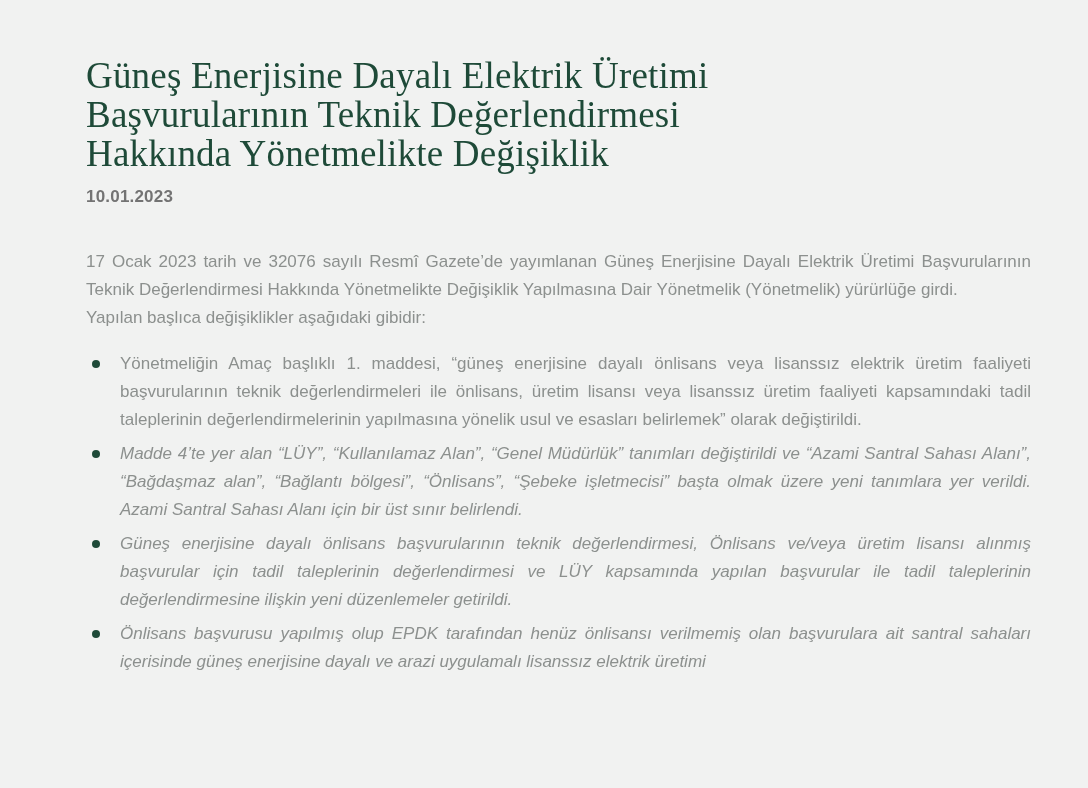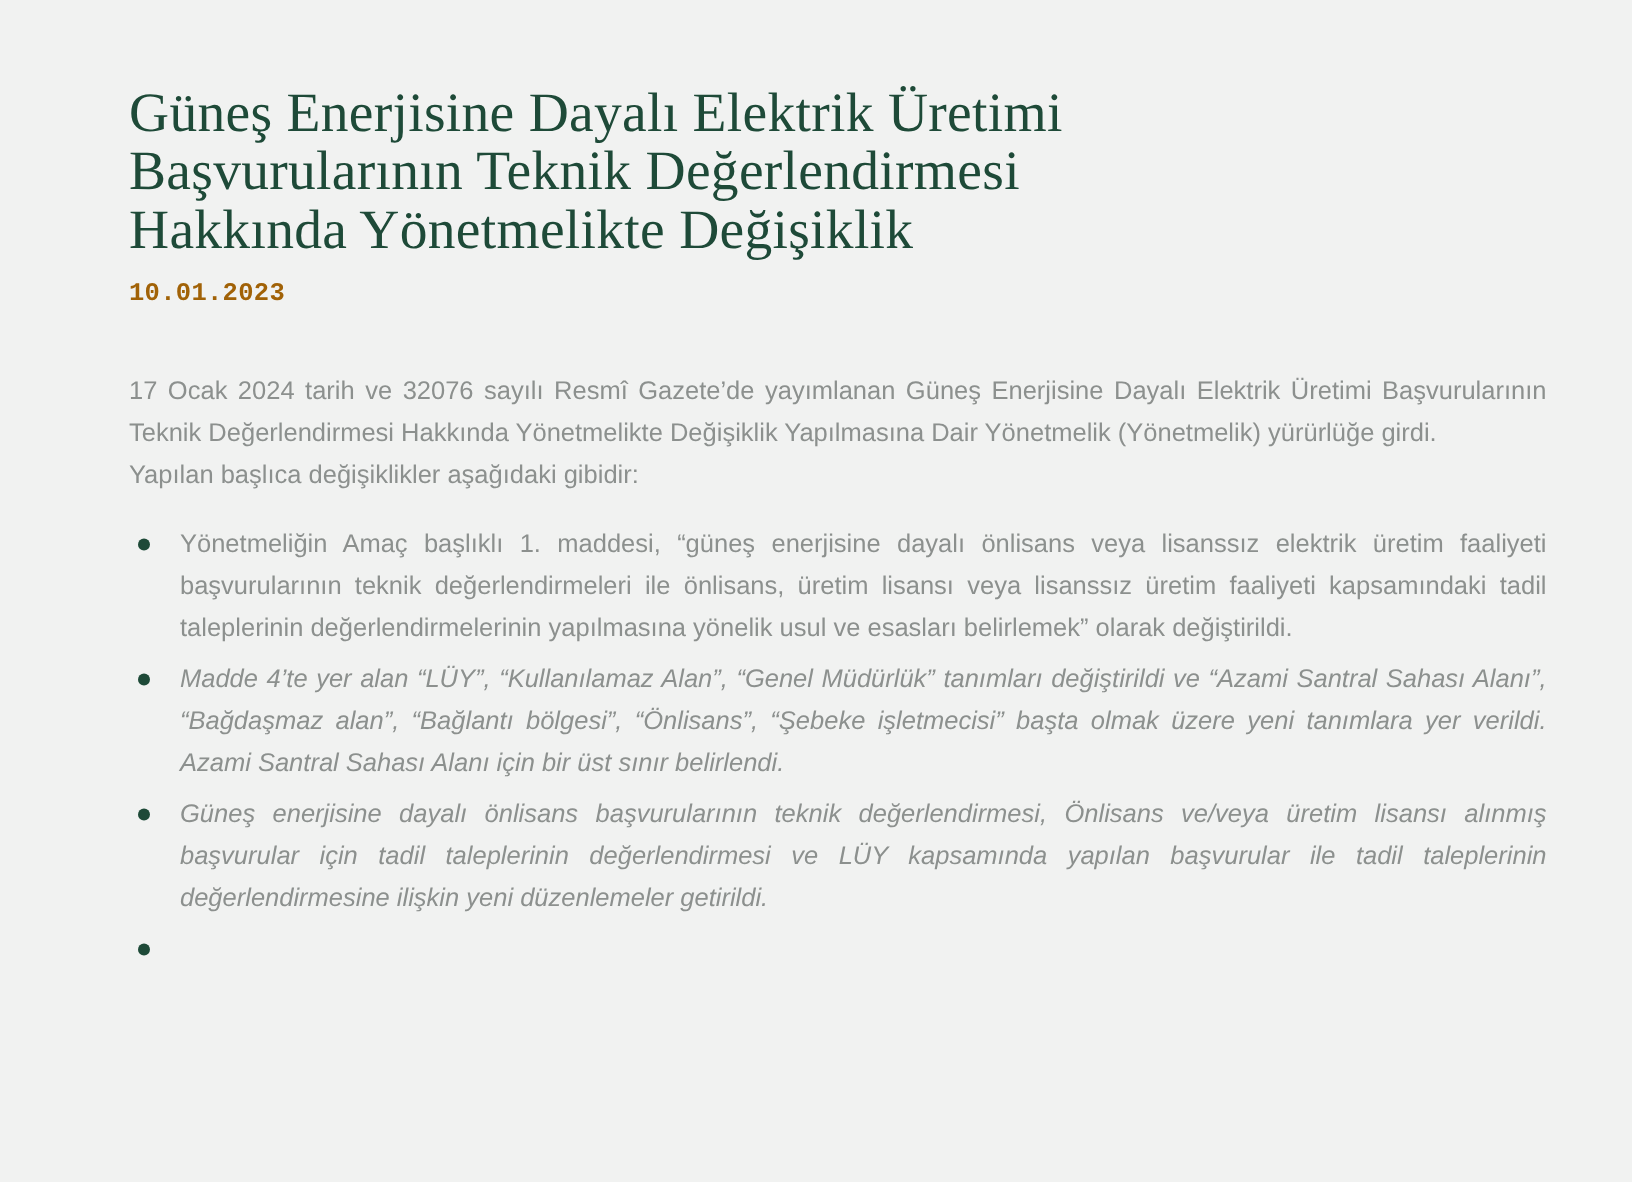--- a/index.html
+++ b/index.html
@@ -27,22 +27,21 @@
     line-height: 39px;
     letter-spacing: 0.2px;
     color: #1e4a38;
     white-space: pre-line;
   }
   .article-date {
     margin-top: 14px;
     font-size: 17px;
     font-weight: 700;
     letter-spacing: 0.2px;
-    color: #a16207;
-    font-family: Liberation Mono, monospace;
+    color: #737373;
   }
   .body-text {
     font-size: 17px;
     line-height: 28px;
     color: #8c908e;
     text-align: justify;
   }
   .intro {
     margin: 41px 0 0 0;
   }
@@ -75,34 +74,35 @@
 </head>
 <body>
 
 <main class="page">
   <h1 class="article-title">Güneş Enerjisine Dayalı Elektrik Üretimi
 Başvurularının Teknik Değerlendirmesi
 Hakkında Yönetmelikte Değişiklik</h1>
 
   <div class="article-date">10.01.2023</div>
 
-  <p class="body-text intro">17 Ocak 2024 tarih ve 32076 sayılı Resmî Gazete’de yayımlanan Güneş Enerjisine Dayalı Elektrik Üretimi Başvurularının Teknik Değerlendirmesi Hakkında Yönetmelikte Değişiklik Yapılmasına Dair Yönetmelik (Yönetmelik) yürürlüğe girdi.</p>
+  <p class="body-text intro">17 Ocak 2023 tarih ve 32076 sayılı Resmî Gazete’de yayımlanan Güneş Enerjisine Dayalı Elektrik Üretimi Başvurularının Teknik Değerlendirmesi Hakkında Yönetmelikte Değişiklik Yapılmasına Dair Yönetmelik (Yönetmelik) yürürlüğe girdi.</p>
 
   <p class="body-text list-intro">Yapılan başlıca değişiklikler aşağıdaki gibidir:</p>
 
   <ul class="changes-list">
     <li class="body-text">
       <span class="bullet-dot"></span>
       <span>Yönetmeliğin Amaç başlıklı 1. maddesi, “güneş enerjisine dayalı önlisans veya lisanssız elektrik üretim faaliyeti başvurularının teknik değerlendirmeleri ile önlisans, üretim lisansı veya lisanssız üretim faaliyeti kapsamındaki tadil taleplerinin değerlendirmelerinin yapılmasına yönelik usul ve esasları belirlemek” olarak değiştirildi.</span>
     </li>
     <li class="body-text">
       <span class="bullet-dot"></span>
       <span>Madde 4’te yer alan “LÜY”, “Kullanılamaz Alan”, “Genel Müdürlük” tanımları değiştirildi ve “Azami Santral Sahası Alanı”, “Bağdaşmaz alan”, “Bağlantı bölgesi”, “Önlisans”, “Şebeke işletmecisi” başta olmak üzere yeni tanımlara yer verildi. Azami Santral Sahası Alanı için bir üst sınır belirlendi.</span>
     </li>
     <li class="body-text">
       <span class="bullet-dot"></span>
       <span>Güneş enerjisine dayalı önlisans başvurularının teknik değerlendirmesi, Önlisans ve/veya üretim lisansı alınmış başvurular için tadil taleplerinin değerlendirmesi ve LÜY kapsamında yapılan başvurular ile tadil taleplerinin değerlendirmesine ilişkin yeni düzenlemeler getirildi.</span>
     </li>
     <li class="body-text">
       <span class="bullet-dot"></span>
+      <span>Önlisans başvurusu yapılmış olup EPDK tarafından henüz önlisansı verilmemiş olan başvurulara ait santral sahaları içerisinde güneş enerjisine dayalı ve arazi uygulamalı lisanssız elektrik üretimi</span>
     </li>
   </ul>
 </main>
 
 </body></html>

